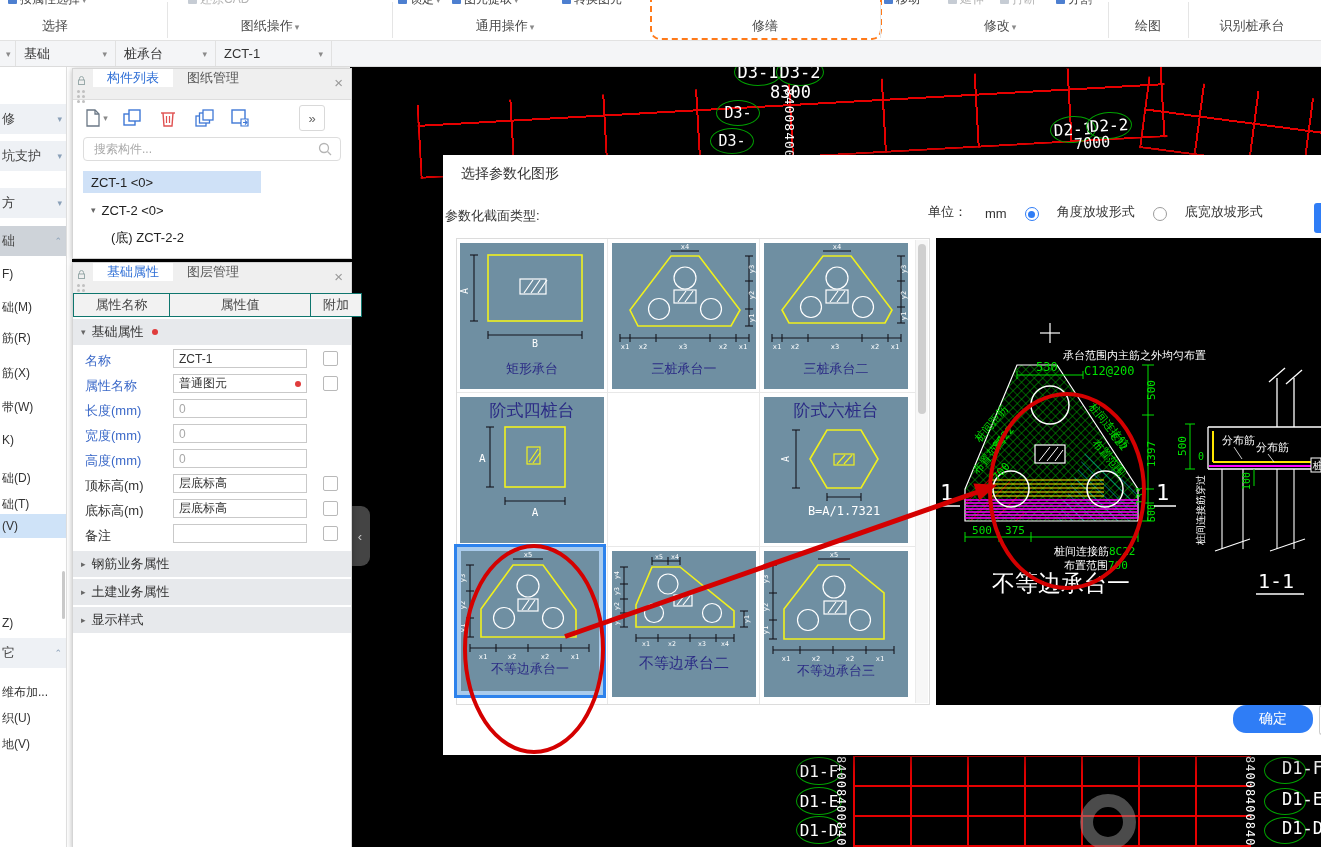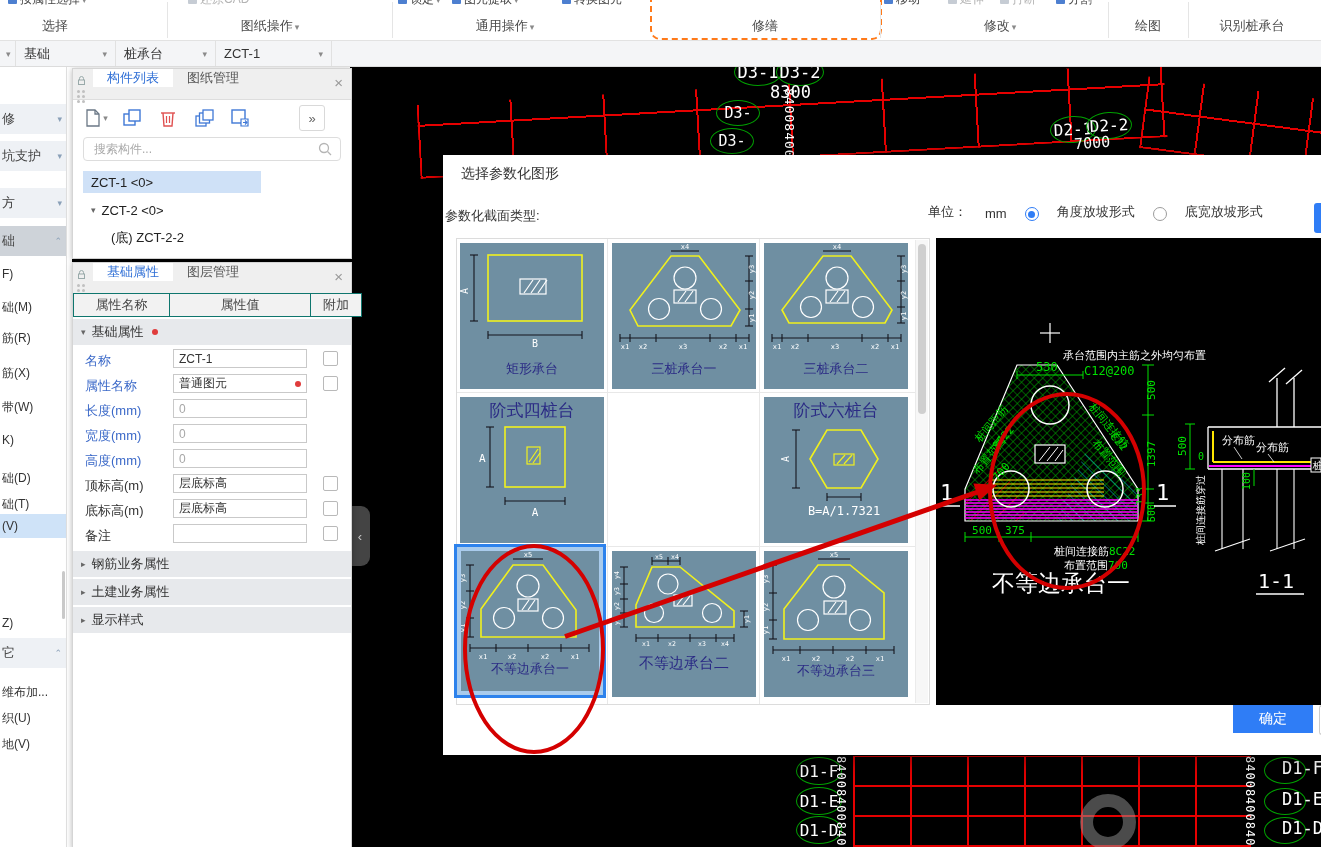--- a/index.html
+++ b/index.html
@@ -85,21 +85,21 @@
   .sthumb{position:absolute;right:2px;top:4px;width:8px;height:170px;background:#cfcfcf;border-radius:4px}
   .tile{position:absolute;width:144px;height:146px;background:#6f8fa2;display:flex;flex-direction:column;align-items:center;overflow:hidden}
   .tile .lbl{font-size:13px;color:#2b2b85;line-height:16px}
   .selwrap{position:absolute;border:3px solid #2d82ec;background:#a9cbec;padding:4px}
   .selwrap .tile{position:relative;width:138px;height:140px}
   .yl{fill:none;stroke:#f0f01e;stroke-width:1.6}
   .wh{fill:none;stroke:#fff;stroke-width:1.2}
   .dk{stroke:#15151c;stroke-width:1.1}
   .dt{fill:#fff;font-family:"DejaVu Sans Mono",monospace}
   .preview{position:absolute;left:493px;top:83px;width:385px;height:467px;background:#000}
-  .okbtn{position:absolute;left:790px;top:550px;width:80px;height:28px;background:#2f7df6;border-radius:0;color:#fff;font-size:14px;display:flex;align-items:center;justify-content:center}
+  .okbtn{position:absolute;left:790px;top:550px;width:80px;height:28px;background:#2f7df6;border-radius:13px;color:#fff;font-size:14px;display:flex;align-items:center;justify-content:center}
   .btn2{position:absolute;left:876px;top:550px;width:4px;height:28px;background:#fff;border:1px solid #ccc;border-right:none;border-radius:3px 0 0 3px}
   
   .redellipse{position:absolute;border:4px solid #d40000;border-radius:50%;z-index:30}
   .arrowline{position:absolute;left:565px;top:634px;width:438px;height:5px;background:#d40000;transform:rotate(-19.3deg);transform-origin:0 50%;z-index:30}
   .arrowline .head{position:absolute;right:-20px;top:-7px;width:0;height:0;border-top:9px solid transparent;border-bottom:9px solid transparent;border-left:22px solid #d40000}
 </style>
 </head>
 <body>
 
 <div class="abs ribbon1">

